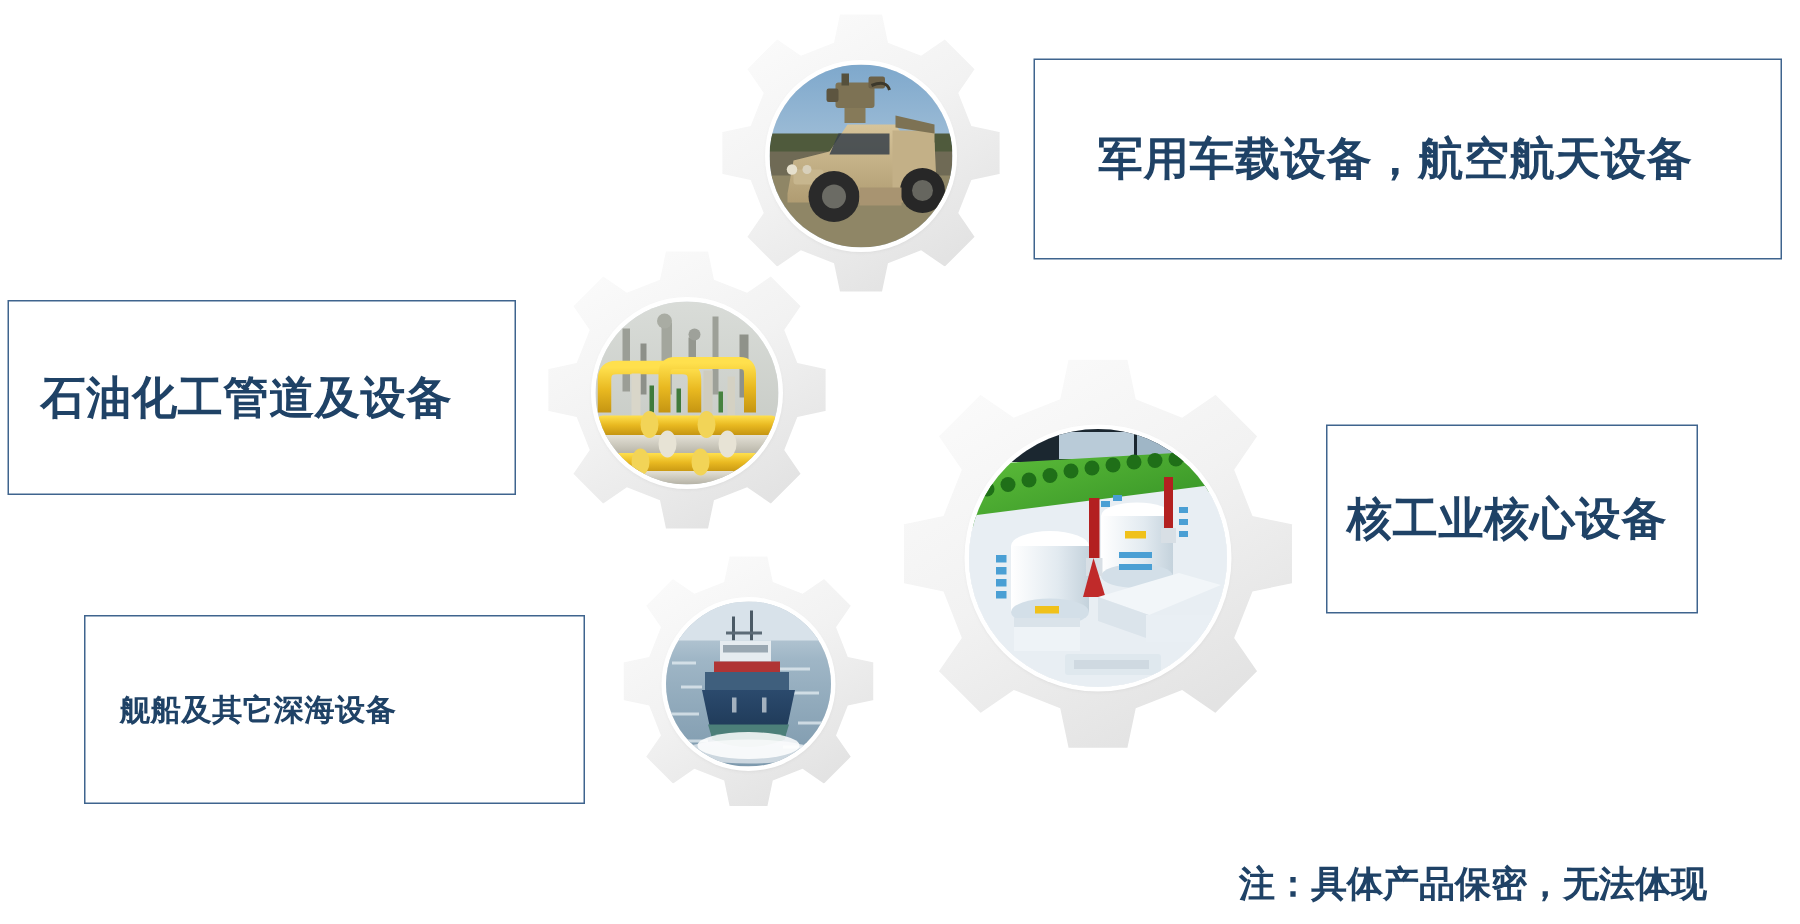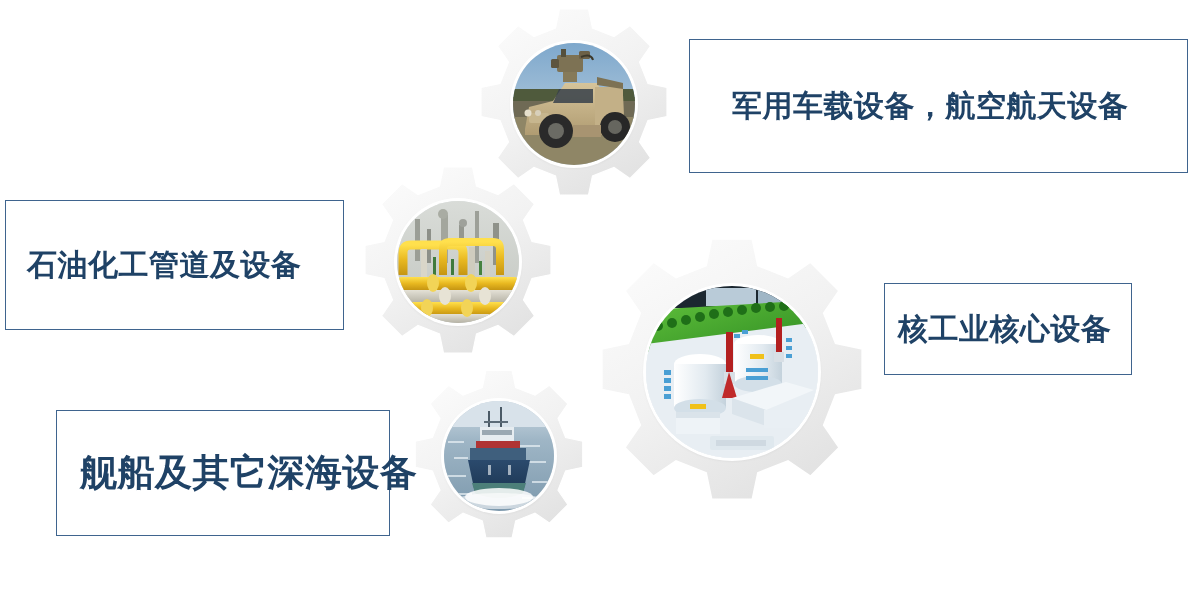--- a/index.html
+++ b/index.html
@@ -54,25 +54,25 @@
     letter-spacing: 0.5px;
     white-space: nowrap;
   }
 
   #box-military      { left: 689px; top: 39px;  width: 499px; height: 134px; }
   #box-military .caption-text   { font-size: 30px; margin-left: 42px; }
 
   #box-petro         { left: 5px;   top: 200px; width: 339px; height: 130px; text-align: center; }
   #box-petro .caption-text      { font-size: 30px; margin-left: 21px; }
 
-  #box-nuclear       { left: 884px; top: 283px; width: 248px; height: 92px; }
+  #box-nuclear       { left: 884px; top: 283px; width: 248px; height: 126px; }
   #box-nuclear .caption-text    { font-size: 30px; margin-left: 13px; }
 
   #box-ship          { left: 56px;  top: 410px; width: 334px; height: 126px; }
-  #box-ship .caption-text       { font-size: 37px; margin-left: 23px; }
+  #box-ship .caption-text       { font-size: 20px; margin-left: 23px; }
 
   
   #footnote {
     position: absolute;
     left: 826px;
     top: 573px;
     color: #1f4266;
     font-size: 24px;
     font-weight: bold;
     white-space: nowrap;
@@ -356,14 +356,15 @@
   </div>
 
   <div class="caption-box" id="box-nuclear">
     <span class="caption-text">核工业核心设备</span>
   </div>
 
   <div class="caption-box" id="box-ship">
     <span class="caption-text">舰船及其它深海设备</span>
   </div>
 
+  <div id="footnote">注：具体产品保密，无法体现</div>
 
 </div>
 
 </body></html>

